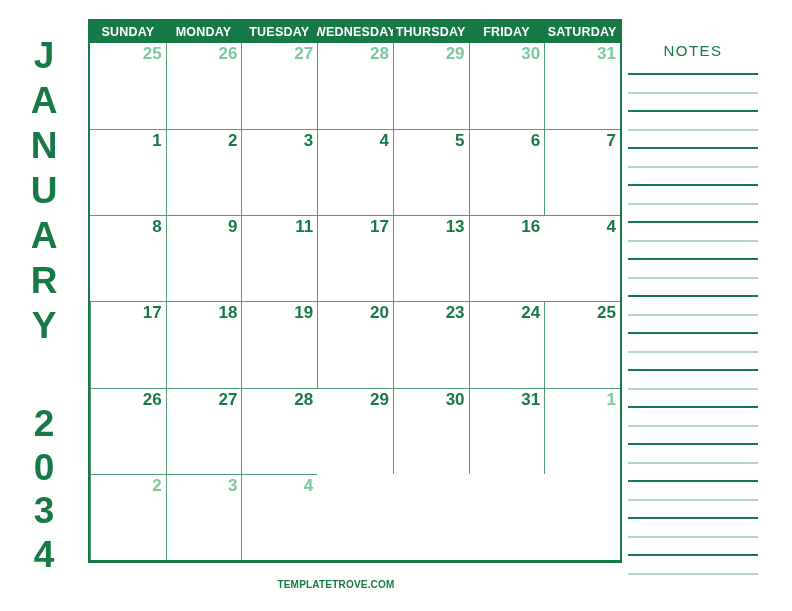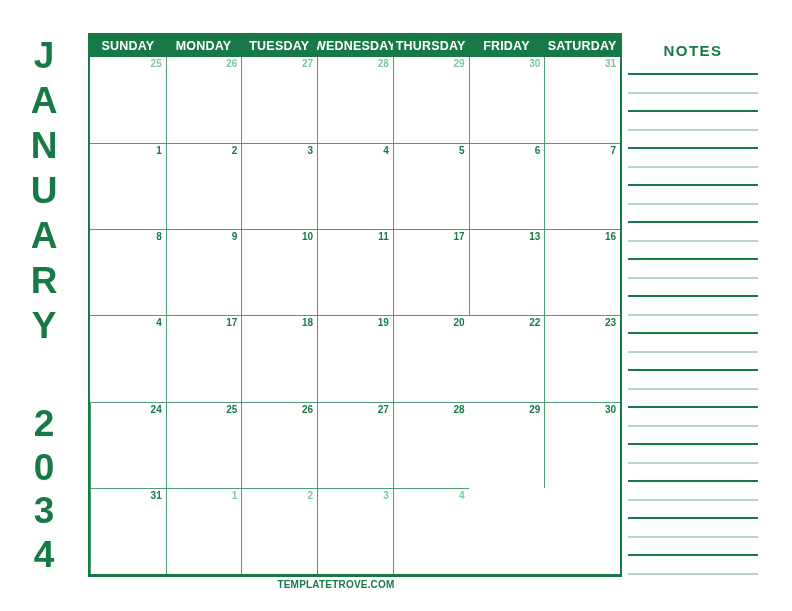--- a/index.html
+++ b/index.html
@@ -27,48 +27,48 @@
   .month-letter{font-size:37px;line-height:45px;height:45px;}
   .year-col{
     position:absolute;left:0;top:402px;width:88px;
     display:flex;flex-direction:column;align-items:center;
     color:var(--dark);font-weight:bold;
   }
   .year-digit{font-size:37px;line-height:43.5px;height:43.5px;}
 
   
   .grid{
-    position:absolute;left:88px;top:33px;width:534px;height:544px;
+    position:absolute;left:88px;top:19px;width:534px;height:544px;
     box-sizing:border-box;background:#fff;
     border:2px solid var(--dark);border-bottom-width:3px;
     display:grid;
     grid-template-columns:repeat(7,1fr);
     grid-template-rows:22px repeat(6,1fr);
   }
   .day-header{
     background:var(--dark);color:var(--headertext);
     font-weight:bold;font-size:12.5px;letter-spacing:0.2px;
     display:flex;align-items:center;justify-content:center;
     white-space:nowrap;overflow:hidden;
   }
   .day-cell{
     box-sizing:border-box;
     border-left:1.5px solid var(--line);
     border-top:1.5px solid var(--line);
     text-align:right;padding:1px 4px 0 0;
-    font-weight:bold;font-size:10px;color:var(--dark);
+    font-weight:bold;font-size:17px;color:var(--dark);
   }
   .day-cell.col0{border-left:none;}
   .day-cell.row0{border-top:none;}
   .day-cell.outside{color:var(--light);}
 
   
   .notes-title{
     position:absolute;left:628px;top:42px;width:130px;
-    text-align:center;font-weight:bold;font-size:15px;
+    text-align:center;font-weight:normal;font-size:15px;
     letter-spacing:1.5px;color:var(--dark);
   }
   .notes-lines{position:absolute;left:628px;top:73px;width:130px;}
   .note-line{height:2px;margin-bottom:16.5px;}
   .note-line.dark{background:var(--dark);}
   .note-line.light{background:var(--lightline);}
 
   
   .footer{
     position:absolute;left:88px;top:579px;width:496px;
@@ -115,31 +115,29 @@
       <div class="day-cell row0 outside">31</div>
       <div class="day-cell col0">1</div>
       <div class="day-cell">2</div>
       <div class="day-cell">3</div>
       <div class="day-cell">4</div>
       <div class="day-cell">5</div>
       <div class="day-cell">6</div>
       <div class="day-cell">7</div>
       <div class="day-cell col0">8</div>
       <div class="day-cell">9</div>
-      <div class="day-cell">10</div>
       <div class="day-cell">11</div>
       <div class="day-cell">17</div>
       <div class="day-cell">13</div>
       <div class="day-cell">16</div>
       <div class="day-cell col0">4</div>
       <div class="day-cell">17</div>
       <div class="day-cell">18</div>
       <div class="day-cell">19</div>
       <div class="day-cell">20</div>
-      <div class="day-cell col0">22</div>
       <div class="day-cell">23</div>
       <div class="day-cell">24</div>
       <div class="day-cell">25</div>
       <div class="day-cell">26</div>
       <div class="day-cell">27</div>
       <div class="day-cell">28</div>
       <div class="day-cell col0">29</div>
       <div class="day-cell">30</div>
       <div class="day-cell">31</div>
       <div class="day-cell outside">1</div>

